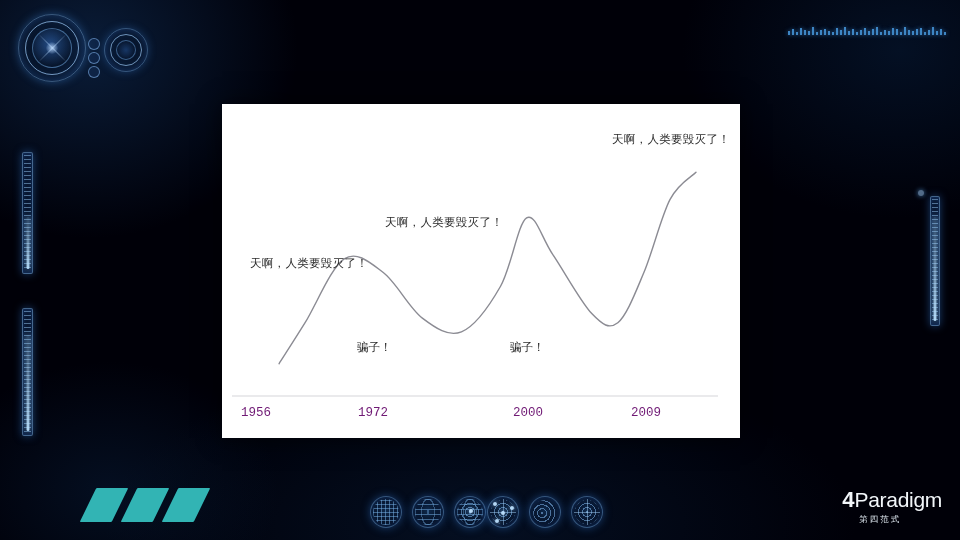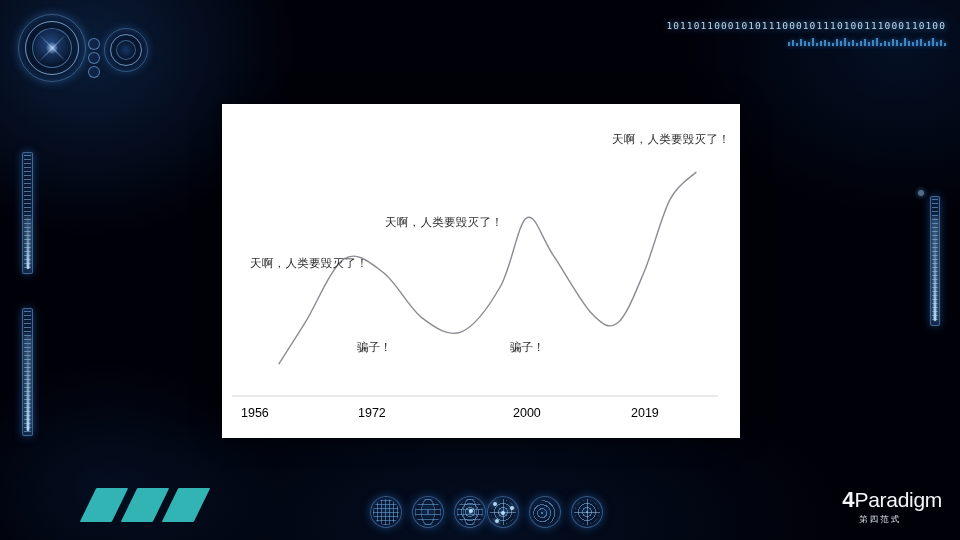--- a/index.html
+++ b/index.html
@@ -116,22 +116,22 @@
 
   
   .card{position:absolute;left:222px;top:104px;width:518px;height:334px;
     background:#ffffff;box-shadow:0 0 22px rgba(0,0,0,.6);overflow:hidden;}
   .chart-area{position:absolute;inset:0;}
   .chart-svg{position:absolute;left:0;top:0;}
   .ann{position:absolute;color:#2b2b2b;font-size:11.5px;white-space:nowrap;
     font-family:"DejaVu Sans","Liberation Sans",sans-serif;}
   .ann.big{letter-spacing:.3px;}
   .xlabels{position:absolute;left:0;right:0;top:302px;height:26px;}
-  .xlabels span{position:absolute;font-size:12.5px;color:#000000;
-    font-family:Liberation Sans, sans-serif;}
+  .xlabels span{position:absolute;font-size:12.5px;color:#701a75;
+    font-family:Liberation Mono, monospace;}
 </style>
 </head>
 <body>
 
 <div id="stage">
 
   <div class="bg-glow g1"></div>
   <div class="bg-glow g2"></div>
   <div class="bg-glow g3"></div>
   <div class="bg-glow g4"></div>
@@ -149,21 +149,20 @@
       <u></u>
         <u></u>
         <u></u>
     </div>
     <div class="ring ring-sm-outer"></div>
     <div class="ring ring-sm-mid"></div>
     <div class="ring ring-sm-inner"></div>
   </div>
 
   <div class="binary">
-    <div class="bits">10110110001010111000101110100111000110100</div>
     <div class="bars" id="ticker-bars">
         <s style="height: 4px;"></s>
         <s style="height: 6px;"></s>
         <s style="height: 3px;"></s>
         <s style="height: 7px;"></s>
         <s style="height: 5px;"></s>
         <s style="height: 4px;"></s>
         <s style="height: 8px;"></s>
         <s style="height: 3px;"></s>
         <s style="height: 5px;"></s>
@@ -277,18 +276,18 @@
       <div class="ann big" style="left:28px;top:152px;">天啊，人类要毁灭了！</div>
       <div class="ann" style="left:135px;top:236px;">骗子！</div>
       <div class="ann big" style="left:163px;top:111px;">天啊，人类要毁灭了！</div>
       <div class="ann" style="left:288px;top:236px;">骗子！</div>
       <div class="ann big" style="left:390px;top:28px;">天啊，人类要毁灭了！</div>
 
       <div class="xlabels" id="x-labels">
           <span style="left: 19px;">1956</span>
           <span style="left: 136px;">1972</span>
           <span style="left: 291px;">2000</span>
-          <span style="left: 409px;">2019</span>
+          <span style="left: 409px;">2009</span>
         </div>
     </div>
   </div>
 
 </div>
 
 </body></html>

